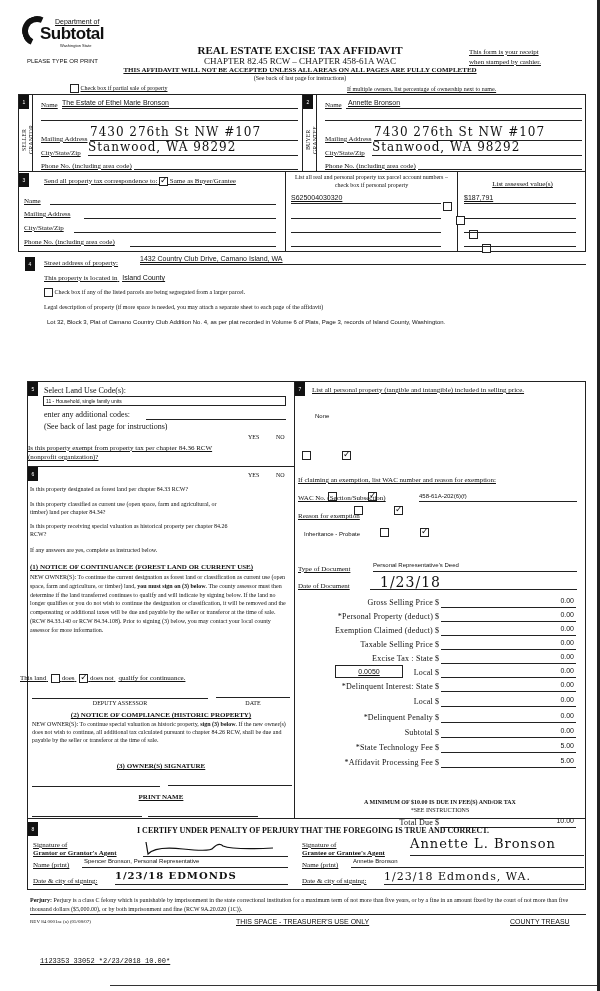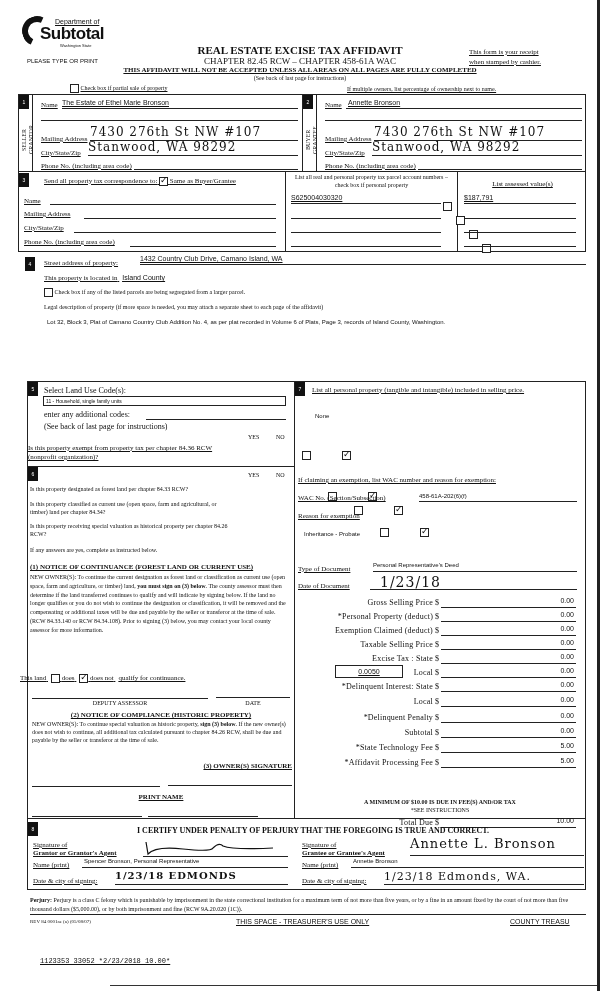--- a/index.html
+++ b/index.html
@@ -185,21 +185,21 @@
   <span style="margin-left:3px;">qualify for continuance.</span>
 </div>
 
 <div class="abs line" style="left:32px;top:698px;width:176px;"></div>
 <div class="abs line" style="left:216px;top:697px;width:74px;"></div>
 <div class="abs c t6" style="left:32px;top:700px;width:176px;">DEPUTY ASSESSOR</div>
 <div class="abs c t6" style="left:216px;top:700px;width:74px;">DATE</div>
 
 <div class="abs b c t7" style="left:30px;top:711px;width:262px;">(2) NOTICE OF COMPLIANCE (HISTORIC PROPERTY)</div>
 <div class="abs t6" style="left:32px;top:720px;width:260px;line-height:8px;"><span>NEW OWNER(S): To continue special valuation as historic property, </span><b>sign (3) below</b><span>. If the new owner(s) does not wish to continue, all additional tax calculated pursuant to chapter 84.26 RCW, shall be due and payable by the seller or transferor at the time of sale.</span></div>
-<div class="abs b c t7" style="left:30px;top:762px;width:262px;text-align:right;">(3) OWNER(S) SIGNATURE</div>
+<div class="abs b c t7" style="left:30px;top:762px;width:262px;">(3) OWNER(S) SIGNATURE</div>
 <div class="abs line" style="left:32px;top:786px;width:128px;"></div>
 <div class="abs line" style="left:168px;top:785px;width:124px;"></div>
 <div class="abs b c t7" style="left:30px;top:793px;width:262px;">PRINT NAME</div>
 <div class="abs line" style="left:32px;top:816px;width:110px;"></div>
 <div class="abs line" style="left:148px;top:816px;width:110px;"></div>
 
 
 <div class="numbox" style="left:295px;top:382px;">7</div>
 <div class="abs t7" style="left:312px;top:384px;width:270px;line-height:12px;">List all  personal property (tangible and intangible) included in selling price.</div>
 <div class="abs sans t6" style="left:315px;top:413px;">None</div>

